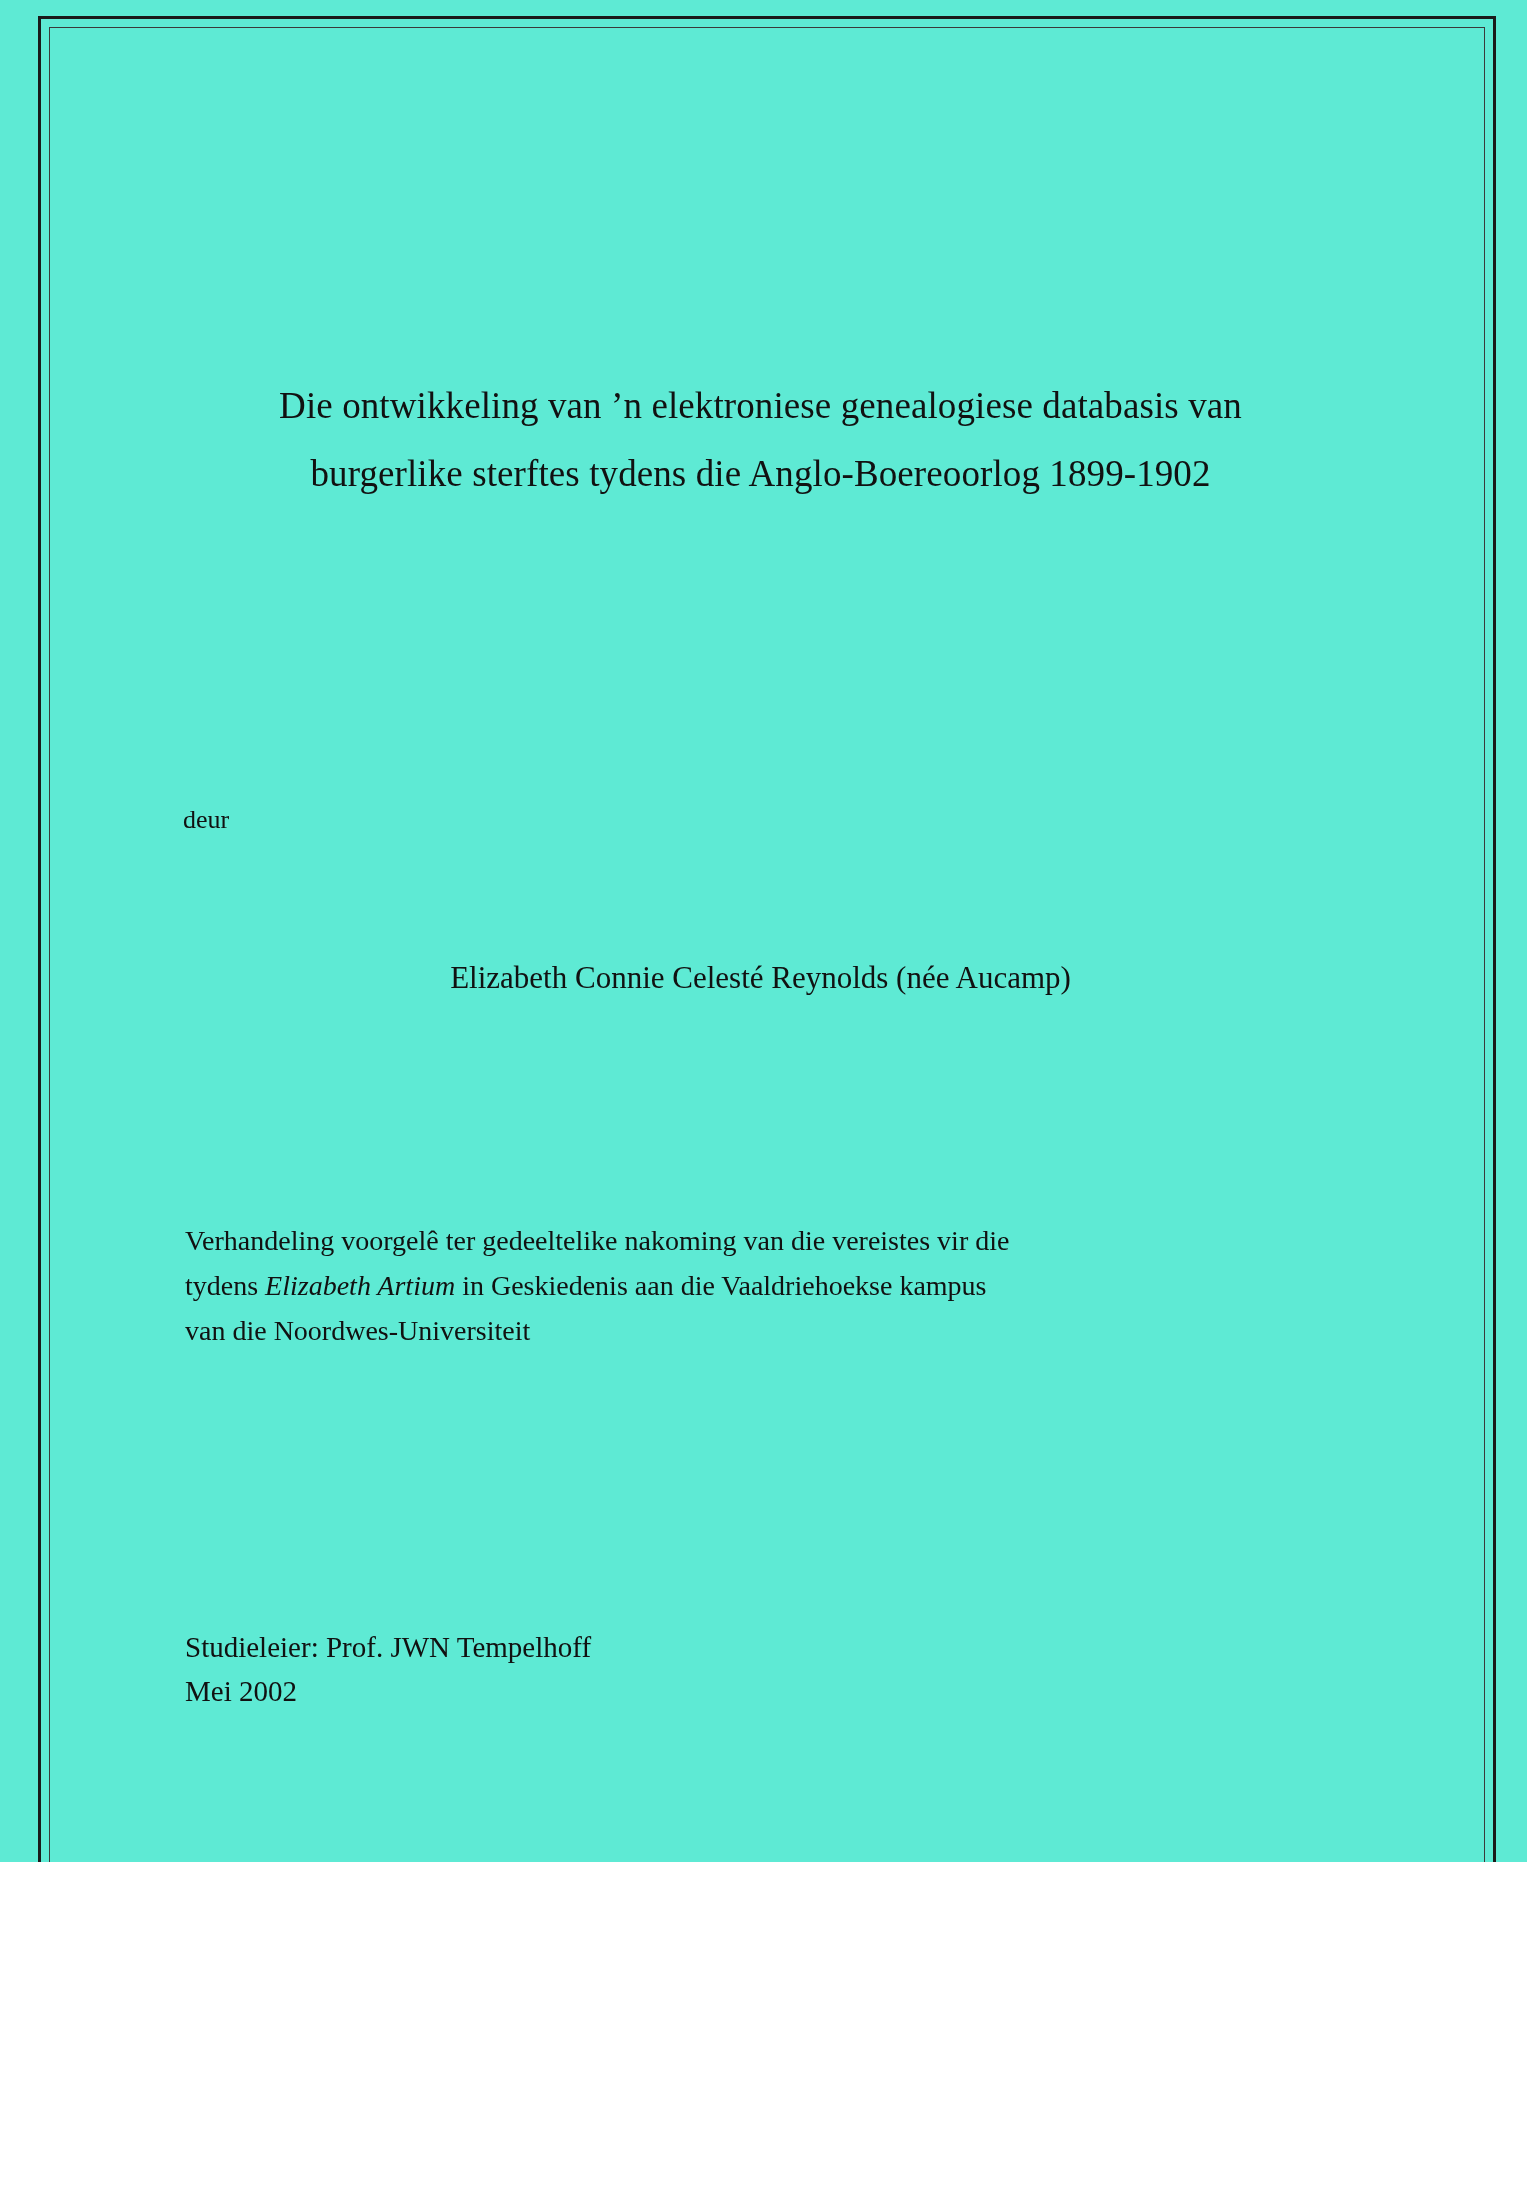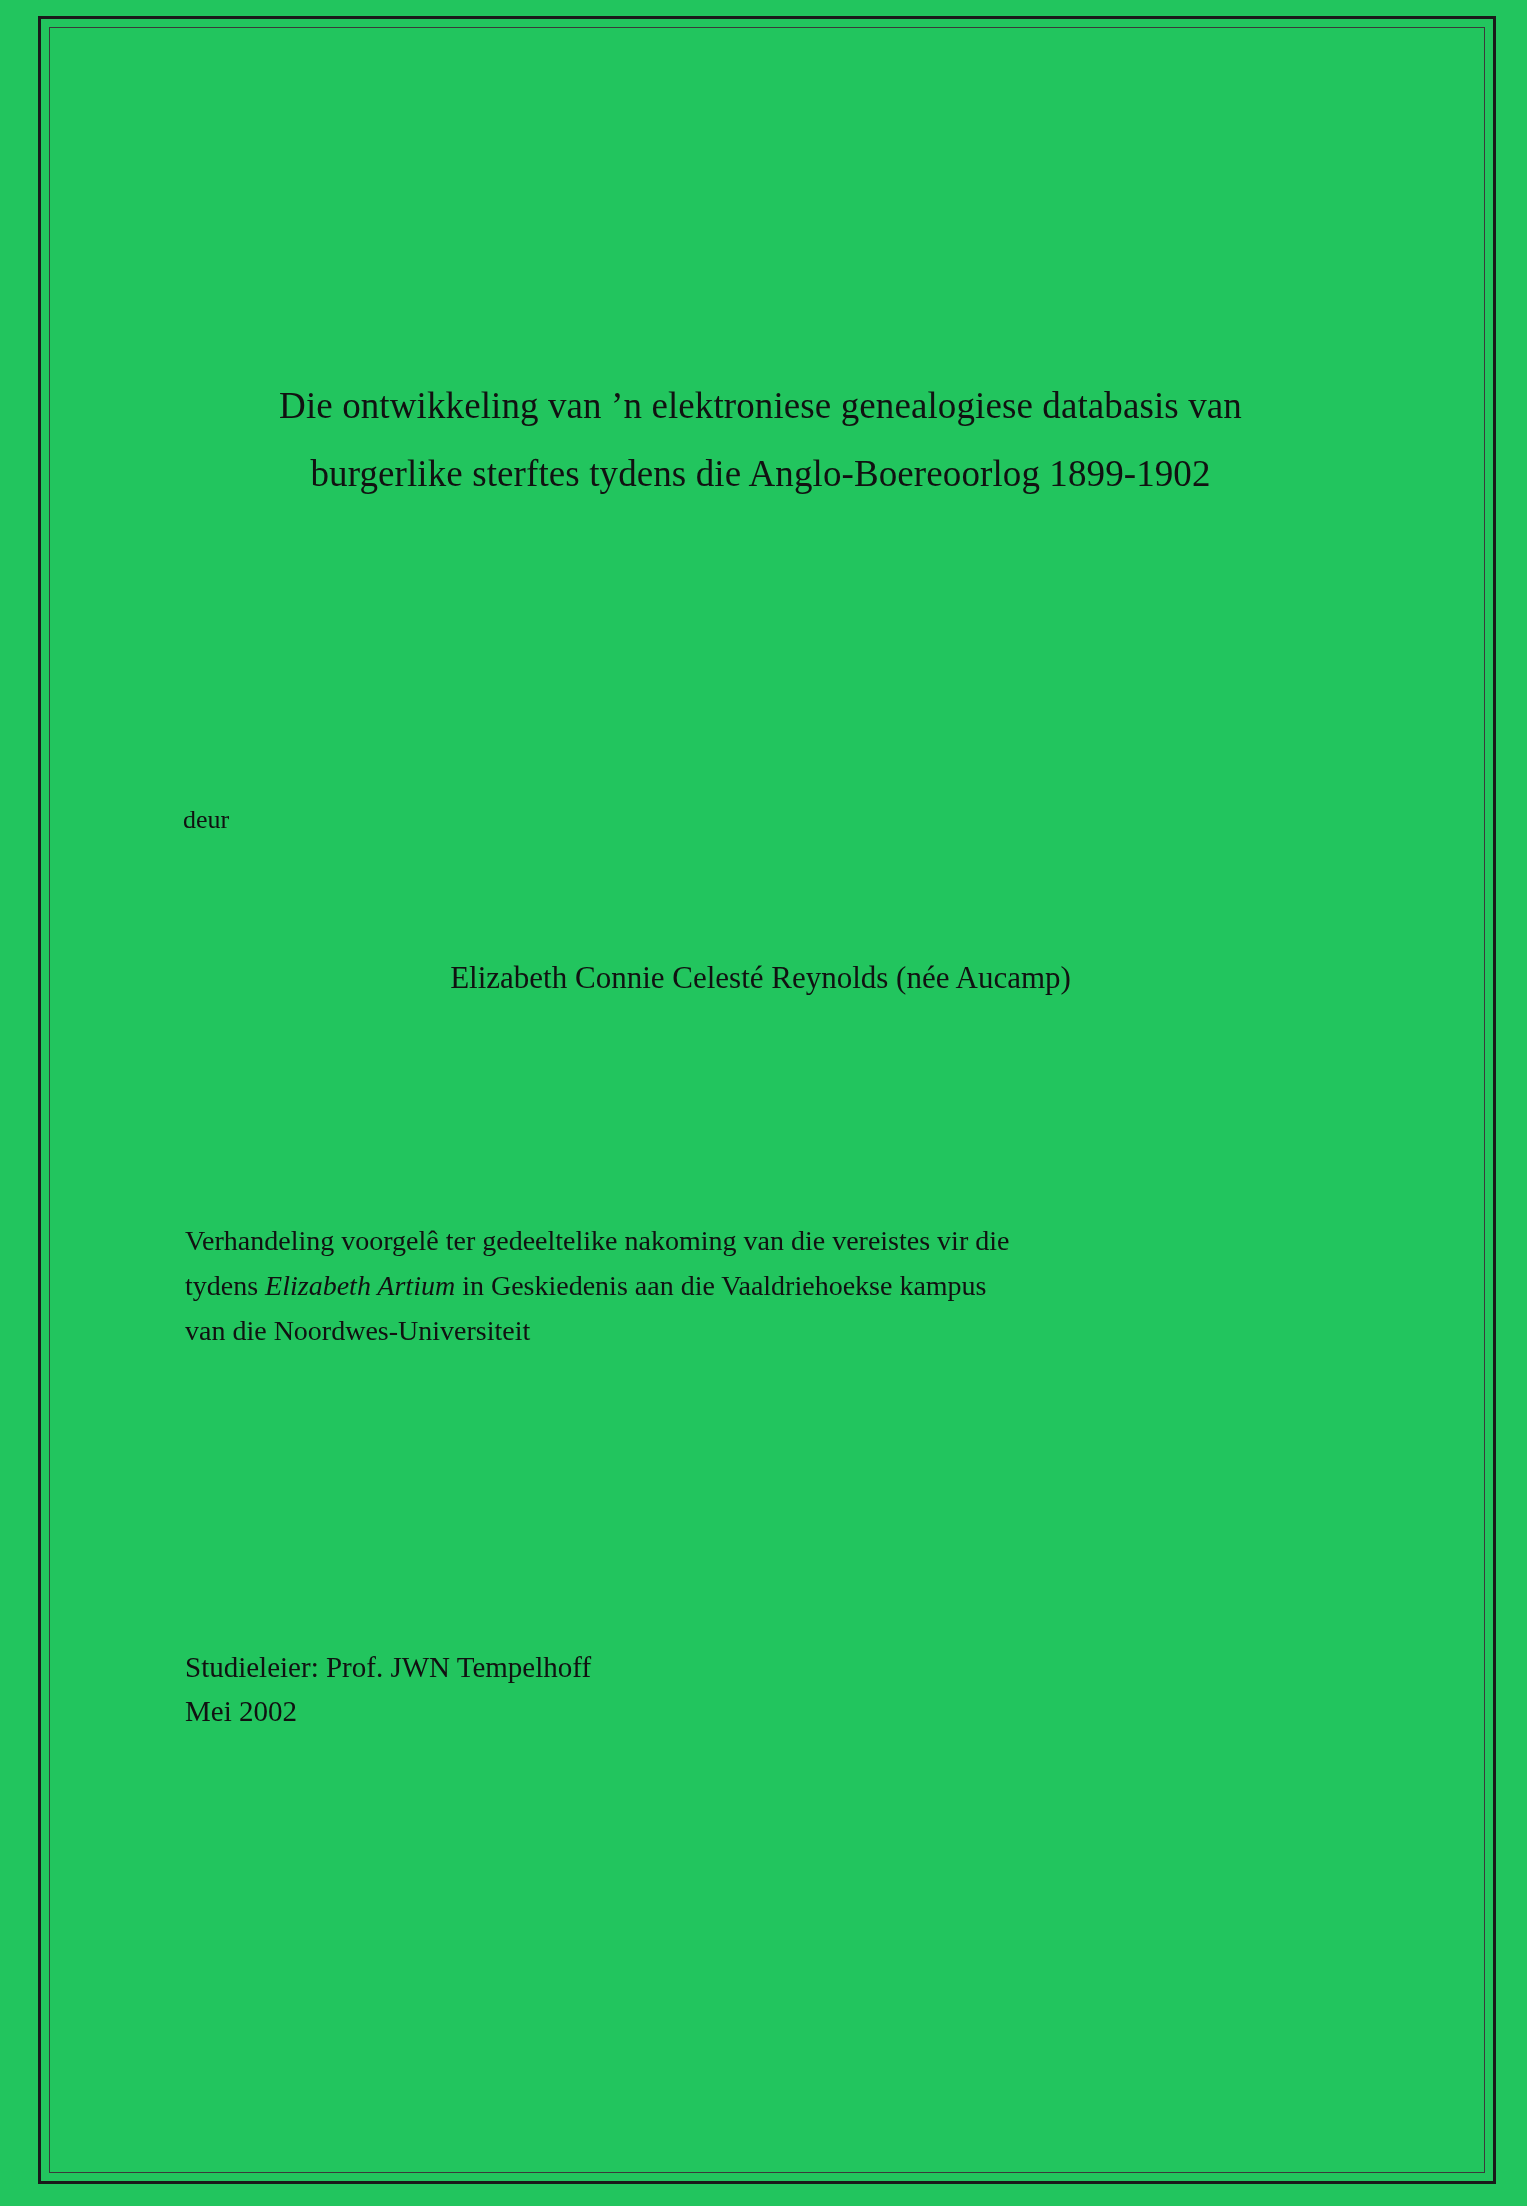--- a/index.html
+++ b/index.html
@@ -3,22 +3,22 @@
 <meta charset="utf-8">
 <style>
   html, body {
     margin: 0;
     padding: 0;
     background: #ffffff;
   }
   .page {
     position: relative;
     width: 1527px;
-    height: 2206px;
-    background: #22c55e;
+    height: 1862px;
+    background: #5eead4;
     font-family: "Liberation Serif", serif;
     color: #111111;
     overflow: hidden;
   }
   
   .scan-frame {
     position: absolute;
     left: 38px;
     top: 16px;
     width: 1458px;
@@ -84,21 +84,20 @@
   }
   .statement em {
     font-style: italic;
   }
   .supervisor {
     position: absolute;
     top: 1625px;
     left: 2px;
     font-size: 29px;
     line-height: 44px;
-    margin-top: 20px;
   }
   .logo-wrap {
     position: absolute;
     top: 1775px;
     left: 430px;
     display: flex;
     align-items: center;
   }
   .logo-mark {
     width: 135px;

